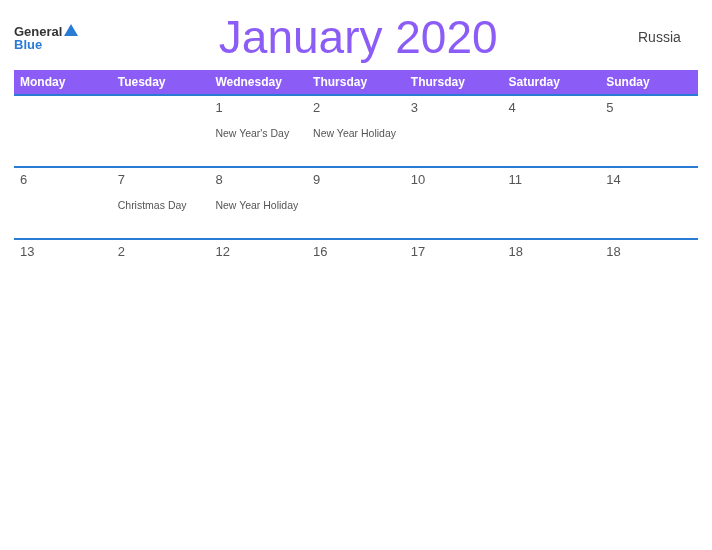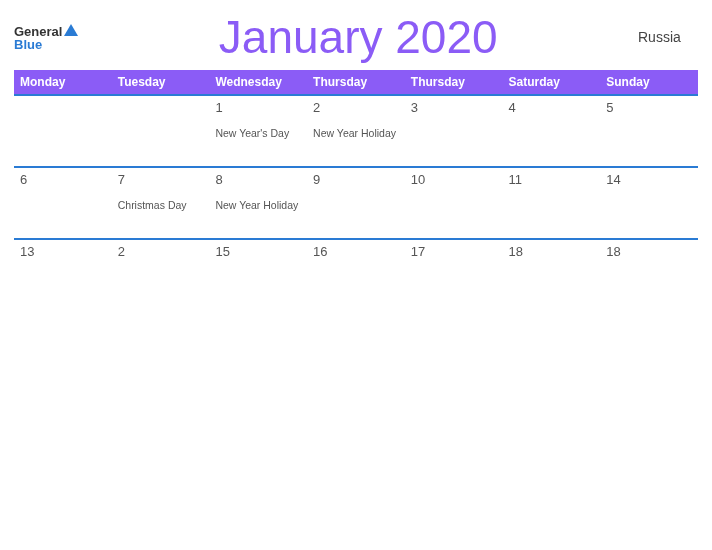--- a/index.html
+++ b/index.html
@@ -200,21 +200,21 @@
           </td>
         </tr>
         <tr>
           <td>
             <span class="day-number">13</span>
           </td>
           <td>
             <span class="day-number">2</span>
           </td>
           <td>
-            <span class="day-number">15</span>
+            <span class="day-number">12</span>
           </td>
           <td>
             <span class="day-number">16</span>
           </td>
           <td>
             <span class="day-number">17</span>
           </td>
           <td>
             <span class="day-number">18</span>
           </td>

